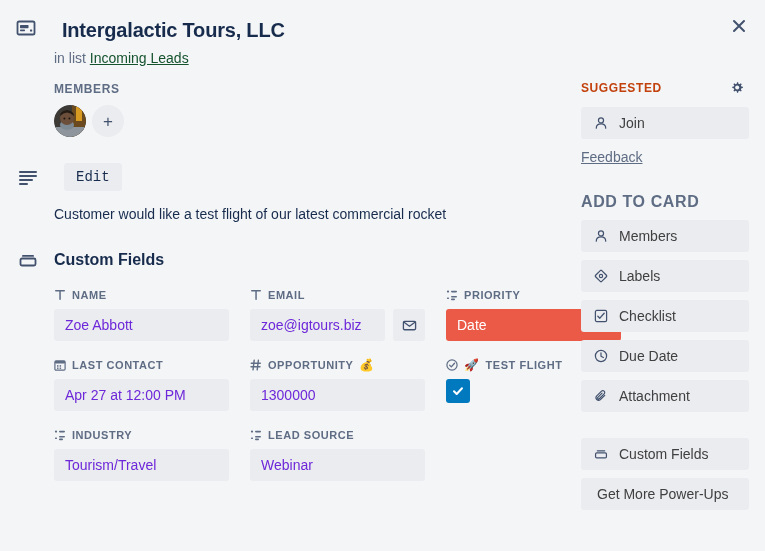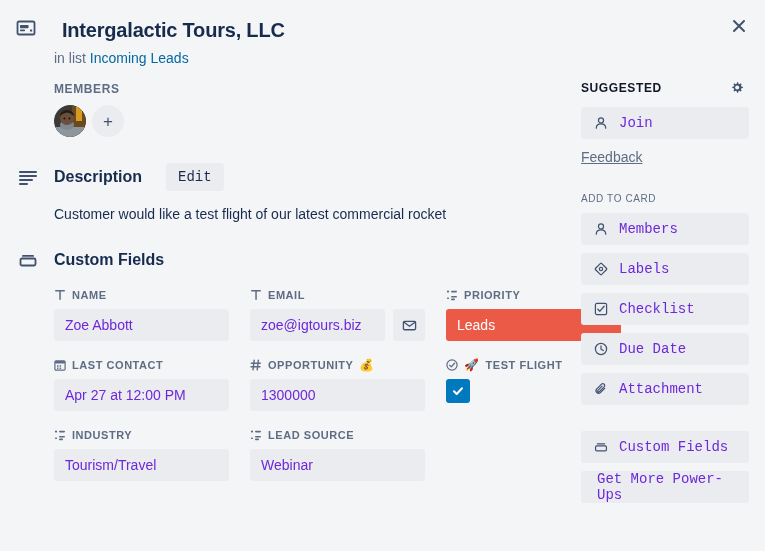--- a/index.html
+++ b/index.html
@@ -67,21 +67,22 @@
     padding-top: 2px;
   }
   .card-subtitle {
     margin-left: 38px;
     margin-top: 6px;
     font-size: 14px;
     color: #5E6C84;
     line-height: 20px;
   }
   .card-subtitle a {
-    color: #0369a1;
+    color: #14532d;
+    text-decoration: underline;
     cursor: pointer;
   }
 
   
   .main-col {
     position: absolute;
     left: 16px;
     top: 82px;
     width: 550px;
   }
@@ -272,21 +273,21 @@
     display: flex;
     align-items: center;
     justify-content: space-between;
     margin-bottom: 9px;
     height: 20px;
   }
   .side-head-title {
     font-size: 12px;
     font-weight: bold;
     letter-spacing: 0.6px;
-    color: #0f172a;
+    color: #c2410c;
     text-transform: uppercase;
   }
   .gear-btn {
     width: 24px;
     height: 24px;
     border: none;
     background: transparent;
     border-radius: 3px;
     display: flex;
     align-items: center;
@@ -298,23 +299,23 @@
   .side-btn {
     display: flex;
     align-items: center;
     gap: 10px;
     width: 100%;
     background: #EBECF0;
     border: none;
     border-radius: 3px;
     height: 32px;
     padding: 0 12px;
-    font-family: Liberation Mono, monospace;
+    font-family: Liberation Sans, sans-serif;
     font-size: 14px;
-    color: #6d28d9;
+    color: #404040;
     cursor: pointer;
     margin-bottom: 8px;
     text-align: left;
     line-height: 16px;
   }
   .side-btn .side-ico {
     color: #42526E;
     flex: 0 0 auto;
     display: flex;
     align-items: center;
@@ -330,22 +331,22 @@
   }
   .feedback-link {
     font-size: 14px;
     color: #5E6C84;
     text-decoration: underline;
     cursor: pointer;
     line-height: 20px;
   }
 
   .side-group-title {
-    font-size: 10px;
-    font-weight: normal;
+    font-size: 16px;
+    font-weight: bold;
     letter-spacing: 0.6px;
     color: #5E6C84;
     text-transform: uppercase;
     margin-bottom: 9px;
     margin-top: 0;
   }
   .side-group { margin-top: 26px; }
 </style>
 </head>
 <body>
@@ -410,21 +411,20 @@
         <span class="desc-icon">
           <svg width="20" height="20" viewBox="0 0 20 20">
             <g fill="#42526E">
               <rect x="1" y="4" width="18" height="1.9" rx="0.9"></rect>
               <rect x="1" y="8" width="18" height="1.9" rx="0.9"></rect>
               <rect x="1" y="12" width="14" height="1.9" rx="0.9"></rect>
               <rect x="1" y="16" width="9" height="1.9" rx="0.9"></rect>
             </g>
           </svg>
         </span>
-        <span class="desc-title">Description</span>
         <button class="edit-btn">Edit</button>
       </div>
       <div class="desc-body">Customer would like a test flight of our latest commercial rocket</div>
     </div>
 
     <div class="cf-block">
       <div class="cf-head">
         <span class="cf-icon">
           <svg width="20" height="20" viewBox="0 0 20 20" fill="none">
             <rect x="2.5" y="8.5" width="15" height="7" rx="1.5" stroke="#42526E" stroke-width="1.8"></rect>
@@ -482,21 +482,21 @@
                     <circle cx="2" cy="2.6" r="1.1"></circle>
                     <rect x="5" y="1.8" width="6" height="1.6" rx="0.8"></rect>
                     <rect x="0.9" y="8.4" width="2.2" height="1.6" rx="0.8"></rect>
                     <rect x="5" y="7" width="6" height="1.6" rx="0.8"></rect>
                     <rect x="5" y="9.6" width="4" height="1.6" rx="0.8"></rect>
                   </g>
                 </svg>
             </span>
             <span>PRIORITY</span>
           </div>
-          <div class="cf-value priority-high">Leads</div>
+          <div class="cf-value priority-high">Date</div>
         </div>
 
         <div class="cf-cell">
           <div class="cf-label">
             <span class="type-icon">
               <svg width="12" height="12" viewBox="0 0 12 12" fill="none">
                 <rect x="0.9" y="1.9" width="10.2" height="9.2" rx="1.1" stroke="#5E6C84" stroke-width="1.2"></rect>
                 <rect x="0.9" y="1.9" width="10.2" height="2.6" rx="1.1" fill="#5E6C84"></rect>
                 <rect x="3" y="6.2" width="1.5" height="1.5" fill="#5E6C84"></rect>
                 <rect x="5.6" y="6.2" width="1.5" height="1.5" fill="#5E6C84"></rect>

